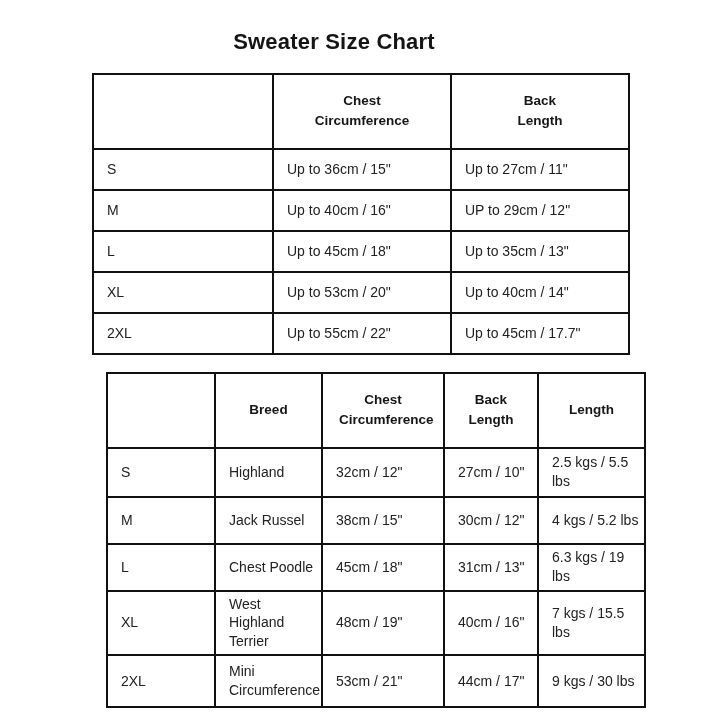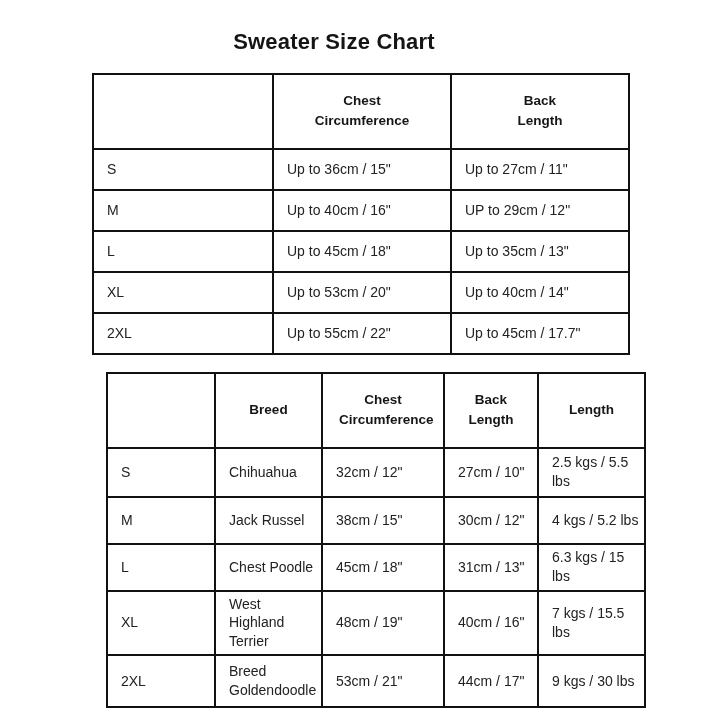--- a/index.html
+++ b/index.html
@@ -129,47 +129,47 @@
       <th>Chest
 Circumference</th>
       <th>Back
 Length</th>
       <th>Length</th>
     </tr>
   </thead>
   <tbody>
     <tr class="r0">
       <td>S</td>
-      <td>Chihuahua</td>
+      <td>Highland</td>
       <td>32cm / 12"</td>
       <td>27cm / 10"</td>
       <td>2.5 kgs / 5.5 lbs</td>
     </tr>
     <tr class="r1">
       <td>M</td>
       <td>Jack Russel</td>
       <td>38cm / 15"</td>
       <td>30cm / 12"</td>
       <td>4 kgs / 5.2 lbs</td>
     </tr>
     <tr class="r2">
       <td>L</td>
       <td>Chest Poodle</td>
       <td>45cm / 18"</td>
       <td>31cm / 13"</td>
-      <td>6.3 kgs / 15 lbs</td>
+      <td>6.3 kgs / 19 lbs</td>
     </tr>
     <tr class="r3">
       <td>XL</td>
       <td>West Highland Terrier</td>
       <td>48cm / 19"</td>
       <td>40cm / 16"</td>
       <td>7 kgs / 15.5 lbs</td>
     </tr>
     <tr class="r4">
       <td>2XL</td>
-      <td>Breed Goldendoodle</td>
+      <td>Mini Circumference</td>
       <td>53cm / 21"</td>
       <td>44cm / 17"</td>
       <td>9 kgs / 30 lbs</td>
     </tr>
   </tbody>
 </table>
 
 </body></html>

